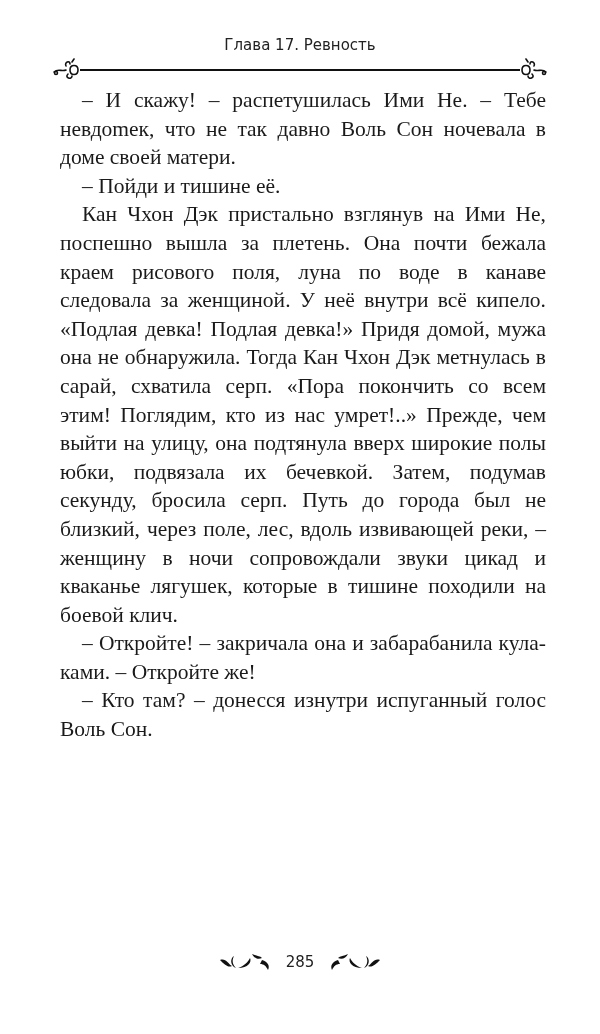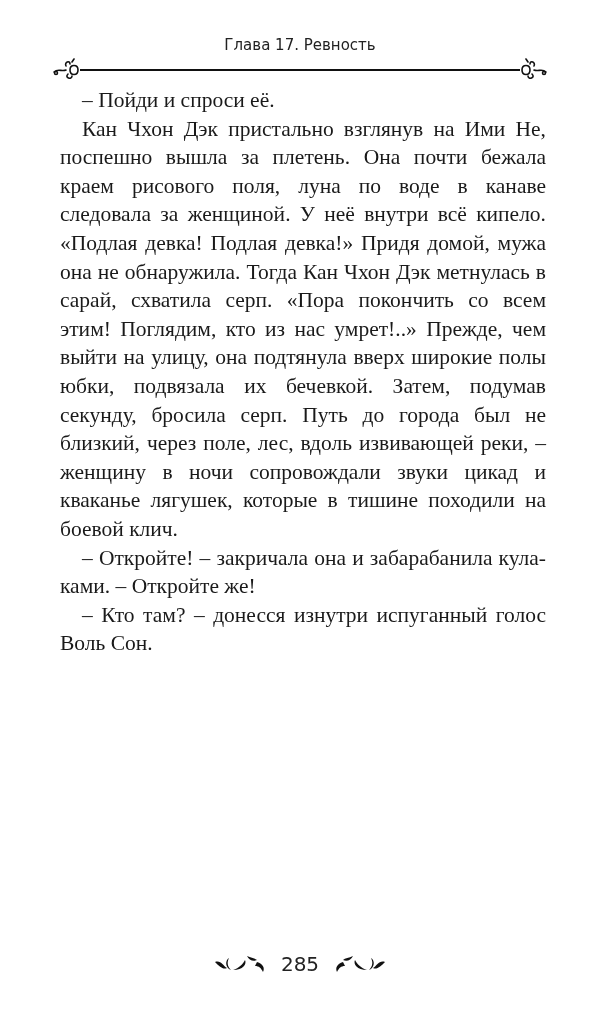--- a/index.html
+++ b/index.html
@@ -28,21 +28,21 @@
       hyphens: manual;
     }
     .page-body p {
       margin: 0; text-indent: 22px;
     }
     .folio {
       position: absolute; top: 952px; left: 0; width: 600px;
       display: flex; justify-content: center; align-items: center; gap: 14px;
     }
     .folio .num {
-      font-family: "DejaVu Sans", sans-serif; font-size: 20px; color: #222;
+      font-family: "DejaVu Sans", sans-serif; font-size: 15px; color: #222;
     }
   </style>
 </head>
 <body>
 
 <div class="running-head">Глава 17. Ревность</div>
 
 <div class="head-rule">
   <svg style="left:0" width="32" height="24" viewBox="0 0 32 24">
     <g fill="none" stroke="#111" stroke-width="1.6" stroke-linecap="round">
@@ -61,21 +61,22 @@
       <path d="M14 8 C 12 4, 18 2, 18 6"></path>
       <path d="M16 16 C 12 20, 20 22, 20 18"></path>
       <path d="M2 14 C 6 10, 10 14, 14 12"></path>
       <path d="M20 4 L 22 1"></path>
       <circle cx="4" cy="15" r="1.5"></circle>
     </g>
   </svg>
 </div>
 
 <div class="page-body">
-  <p>– Пойди и спроси её.</p>
+  <p>– И скажу! – распетушилась Ими Не. – Тебе невдо­mек, что не так давно Воль Сон ночевала в доме своей матери.</p>
+  <p>– Пойди и тишине её.</p>
   <p>Кан Чхон Дэк пристально взглянув на Ими Не, по­спешно вышла за плетень. Она почти бежала краем ри­сового поля, луна по воде в канаве следовала за женщиной. У неё внутри всё кипело. «Подлая девка! Под­лая девка!» Придя домой, мужа она не обнаружила. Тогда Кан Чхон Дэк метнулась в сарай, схватила серп. «Пора покончить со всем этим! Поглядим, кто из нас умрет!..» Прежде, чем выйти на улицу, она подтянула вверх ши­рокие полы юбки, подвязала их бечевкой. Затем, поду­мав секунду, бросила серп. Путь до города был не близкий, через поле, лес, вдоль извивающей реки, – жен­щину в ночи сопровождали звуки цикад и кваканье ля­гушек, которые в тишине походили на боевой клич.</p>
   <p>– Откройте! – закричала она и забарабанила кула­ками. – Откройте же!</p>
   <p>– Кто там? – донесся изнутри испуганный голос Воль Сон.</p>
 </div>
 
 <div class="folio">
   <svg width="52" height="20" viewBox="0 0 52 20">
     <g fill="#111">
       <path d="M0 8 C 6 6, 8 12, 12 14 C 8 16, 4 12, 0 8 Z"></path>
       <path d="M14 4 C 10 6, 10 14, 16 16 C 12 12, 12 8, 14 4 Z"></path>

